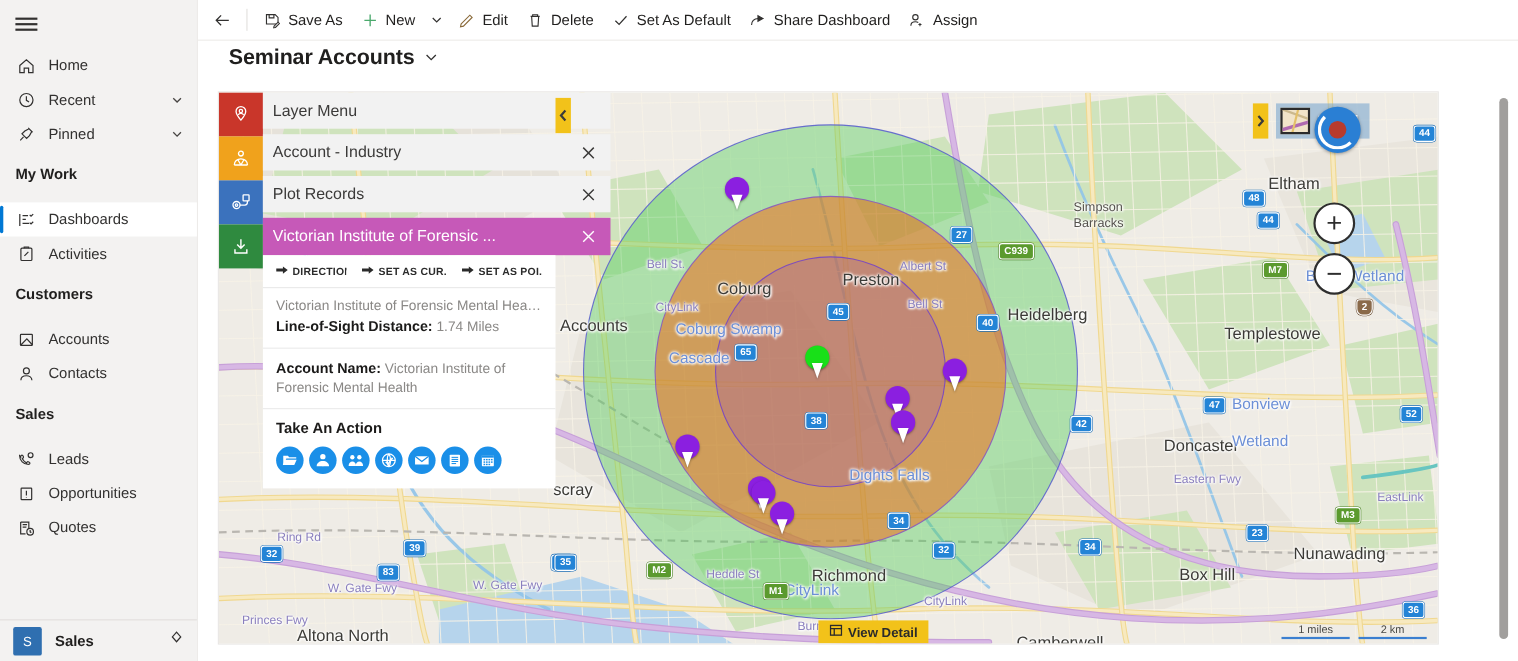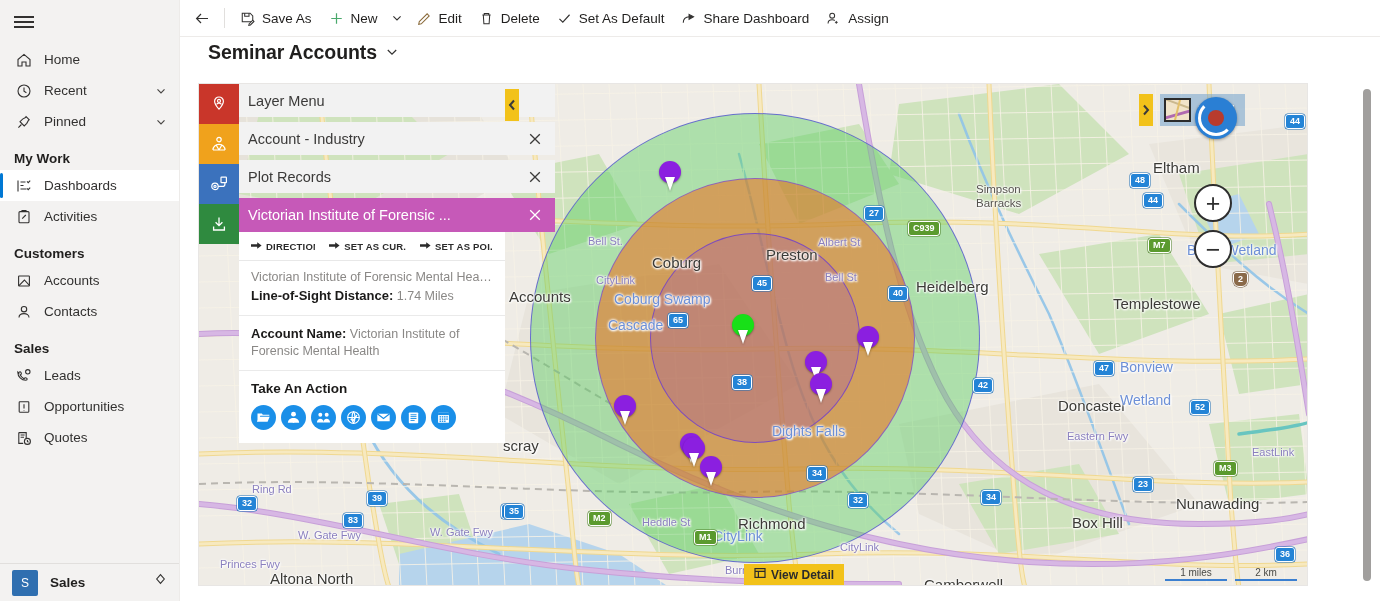--- a/index.html
+++ b/index.html
@@ -45,21 +45,21 @@
   .nav-icon {
     width: 22px; height: 18px; display: inline-flex; align-items: center; justify-content: center;
     margin-right: 9px; flex: 0 0 22px; color: #323130;
   }
   .nav-icon svg { display: block; }
   .nav-label { flex: 1 1 auto; white-space: nowrap; overflow: hidden; text-overflow: ellipsis; }
   .nav-chev { width: 16px; height: 16px; display: inline-flex; align-items: center; justify-content: center; color: #484644; }
 
   .nav-group-title {
     font-size: 13.5px; font-weight: bold; color: #201f1e;
-    padding: 14px 0 4px 14px;
+    padding: 14px 0 18px 14px;
   }
   .nav-spacer { flex: 1 1 auto; }
 
   .nav-footer {
     height: 38px; border-top: 1px solid #e1dfdd;
     display: flex; align-items: center; padding: 0 12px; cursor: pointer;
     background: #f3f2f1;
   }
   .app-badge {
     width: 26px; height: 26px; background: #2f6fb0; color: #fff;
@@ -643,21 +643,21 @@
               <div class="shield " style="left: 944px; top: 109px;">44</div>
               <div class="shield " style="left: 1086px; top: 30px;">44</div>
               <div class="shield green" style="left: 709px; top: 137px;">C939</div>
               <div class="shield brown" style="left: 1034px; top: 188px;">2</div>
               <div class="shield " style="left: 689px; top: 202px;">40</div>
               <div class="shield " style="left: 553px; top: 192px;">45</div>
               <div class="shield " style="left: 469px; top: 229px;">65</div>
               <div class="shield " style="left: 533px; top: 291px;">38</div>
               <div class="shield " style="left: 774px; top: 294px;">42</div>
               <div class="shield " style="left: 895px; top: 277px;">47</div>
-              <div class="shield " style="left: 991px; top: 285px; margin-top: 31px;">52</div>
+              <div class="shield " style="left: 1074px; top: 285px;">52</div>
               <div class="shield " style="left: 608px; top: 382px;">34</div>
               <div class="shield " style="left: 649px; top: 409px;">32</div>
               <div class="shield " style="left: 782px; top: 406px;">34</div>
               <div class="shield " style="left: 934px; top: 393px;">23</div>
               <div class="shield green" style="left: 1015px; top: 377px;">M3</div>
               <div class="shield " style="left: 1076px; top: 463px;">36</div>
               <div class="shield green" style="left: 389px; top: 427px;">M2</div>
               <div class="shield green" style="left: 495px; top: 446px;">M1</div>
               <div class="shield " style="left: 302px; top: 420px;">35</div>
               <div class="shield " style="left: 168px; top: 407px;">39</div>

